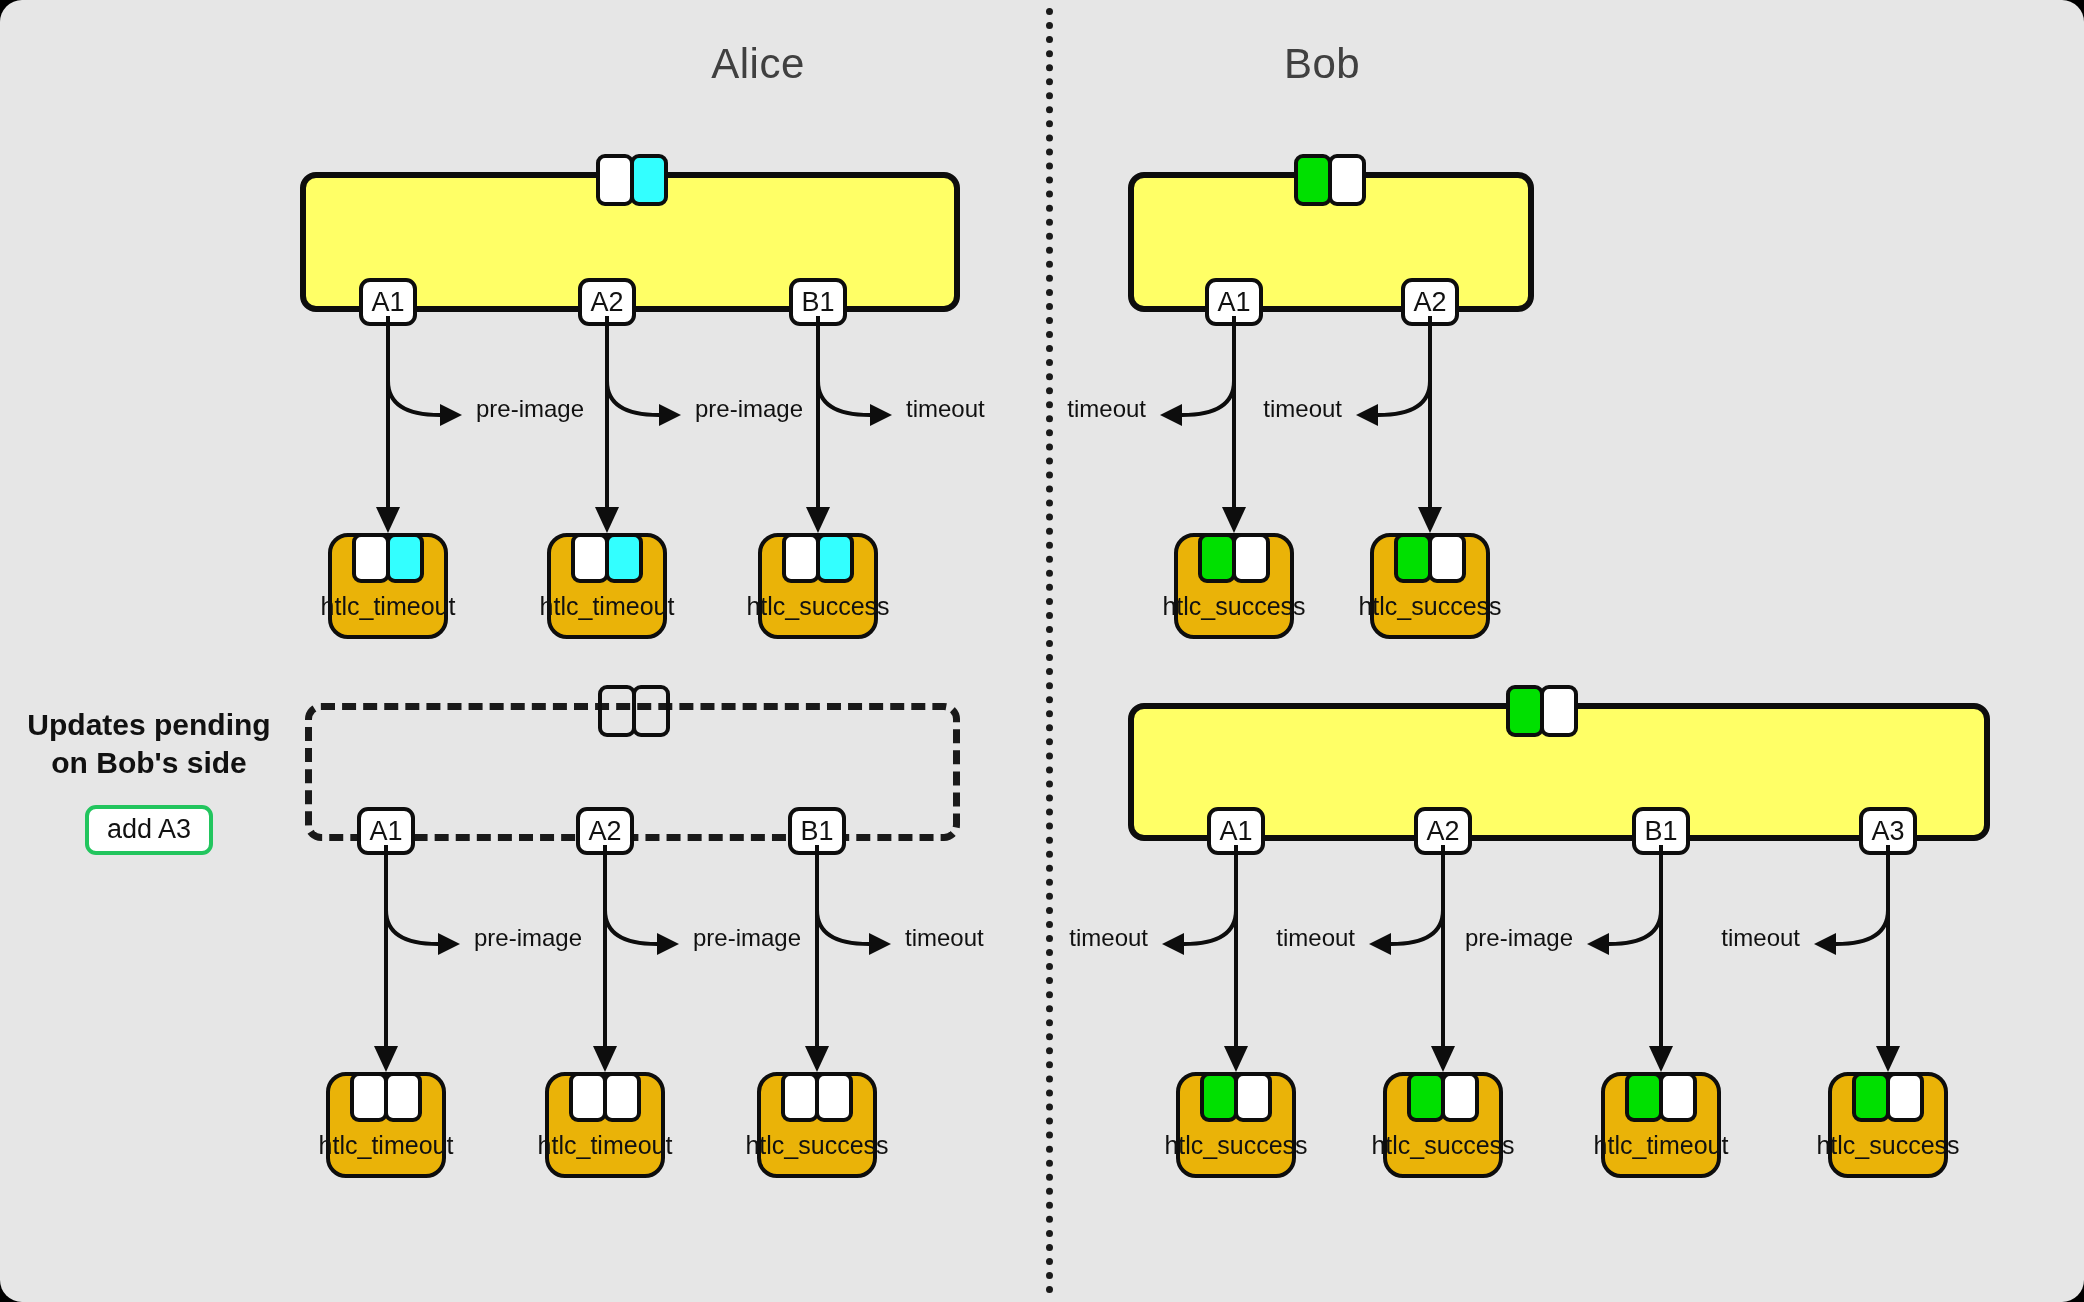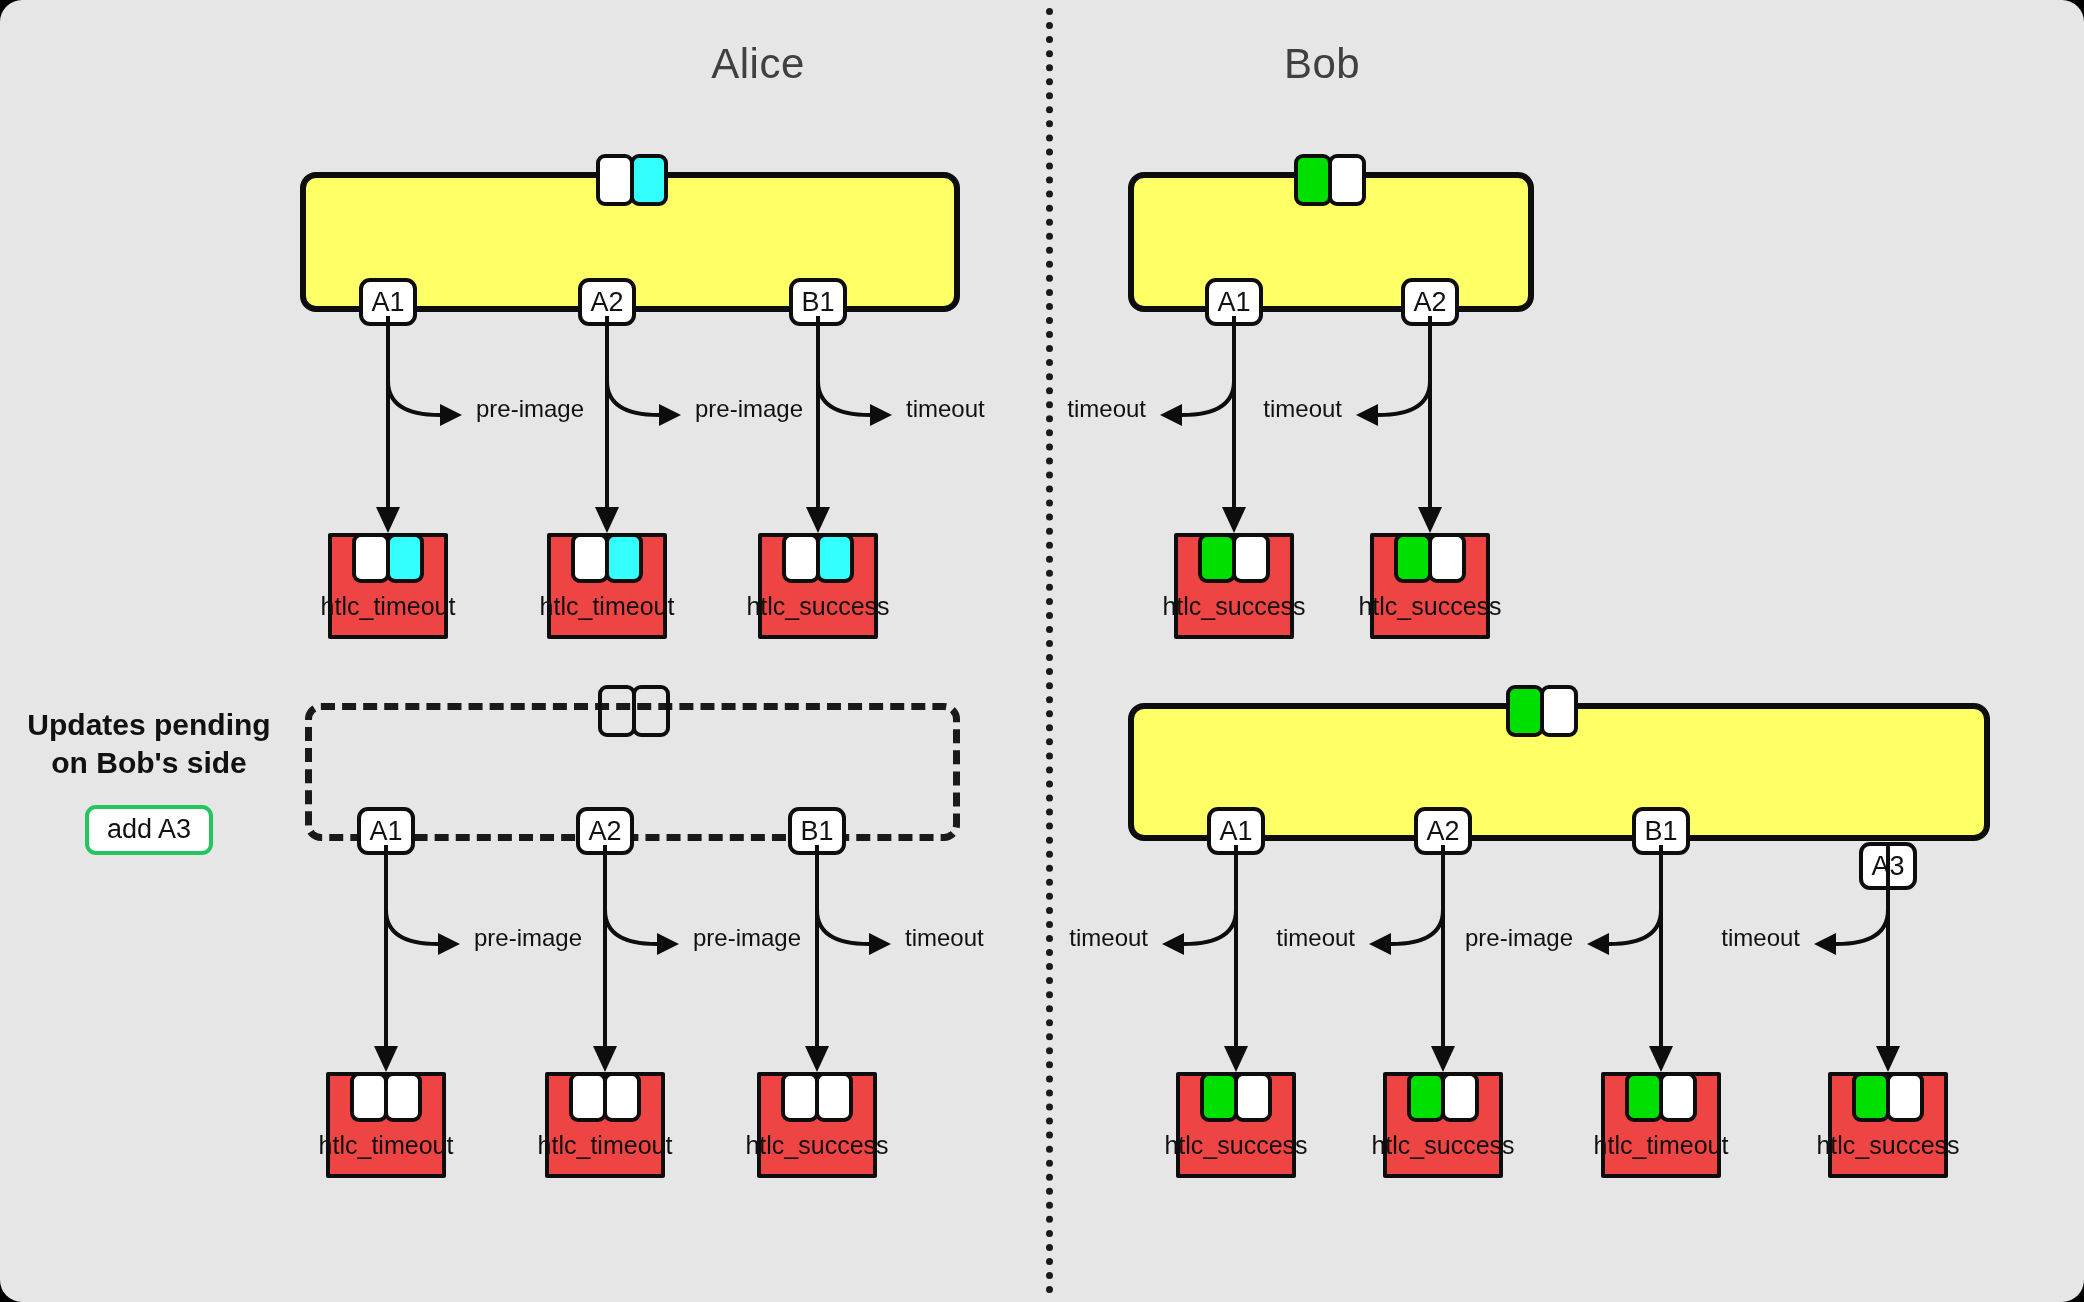--- a/index.html
+++ b/index.html
@@ -31,21 +31,21 @@
   .sig.empty{background:#fff;}
   .sig.hollow{background:transparent;}
 
   
   .tab{background:#fff;border:4px solid #0d0d0d;border-radius:11px;
        box-sizing:border-box;width:58px;height:48px;
        display:flex;align-items:center;justify-content:center;
        font-size:27px;color:#111;}
 
   
-  .htlc{background:#ef4444;border:4px solid #0d0d0d;border-radius:2px;
+  .htlc{background:#eab308;border:4px solid #0d0d0d;border-radius:20px;
         box-sizing:border-box;width:120px;height:106px;
         display:flex;flex-direction:column;align-items:center;}
   .htlc .sigrow{margin-top:-4px;}
   .htlc .hsig{width:38px;height:50px;border:4px solid #0d0d0d;
               border-radius:9px;box-sizing:border-box;background:#fff;
               margin-left:-4px;}
   .htlc .hsig:first-child{margin-left:0;}
   .htlc .hsig.cyan{background:#33ffff;}
   .htlc .hsig.green{background:#00e000;}
   .htlc .hlabel{font-size:25px;color:#111;margin-top:9px;white-space:nowrap;}
@@ -263,21 +263,21 @@
         <path class="arrowfill" d="M 208 88 L 208 110 L 186 99 Z"></path>
       </svg>
       <div class="abs blabel" style="top: 924px; left: 0px; width: 1573px; text-align: right;">pre-image</div>
       <div class="abs htlc" style="left: 1601px; top: 1072px;">
         <div class="sigrow">
           <div class="hsig green"></div>
           <div class="hsig empty"></div>
         </div>
         <div class="hlabel">htlc_timeout</div>
       </div>
-      <div class="abs tab" style="left: 1859px; top: 842px;">A3</div>
+      <div class="abs tab" style="left: 1859px; top: 807px;">A3</div>
       <svg class="link" width="520" height="227" style="left: 1628px; top: 845px;">
         <path class="wire" d="M 260 0 L 260 205"></path>
         <path class="arrowfill" d="M 248 201 L 272 201 L 260 227 Z"></path>
         <path class="wire" d="M 260 65 Q 260 99 208 99"></path>
         <path class="arrowfill" d="M 208 88 L 208 110 L 186 99 Z"></path>
       </svg>
       <div class="abs blabel" style="top: 924px; left: 0px; width: 1800px; text-align: right;">timeout</div>
       <div class="abs htlc" style="left: 1828px; top: 1072px;">
         <div class="sigrow">
           <div class="hsig green"></div>

